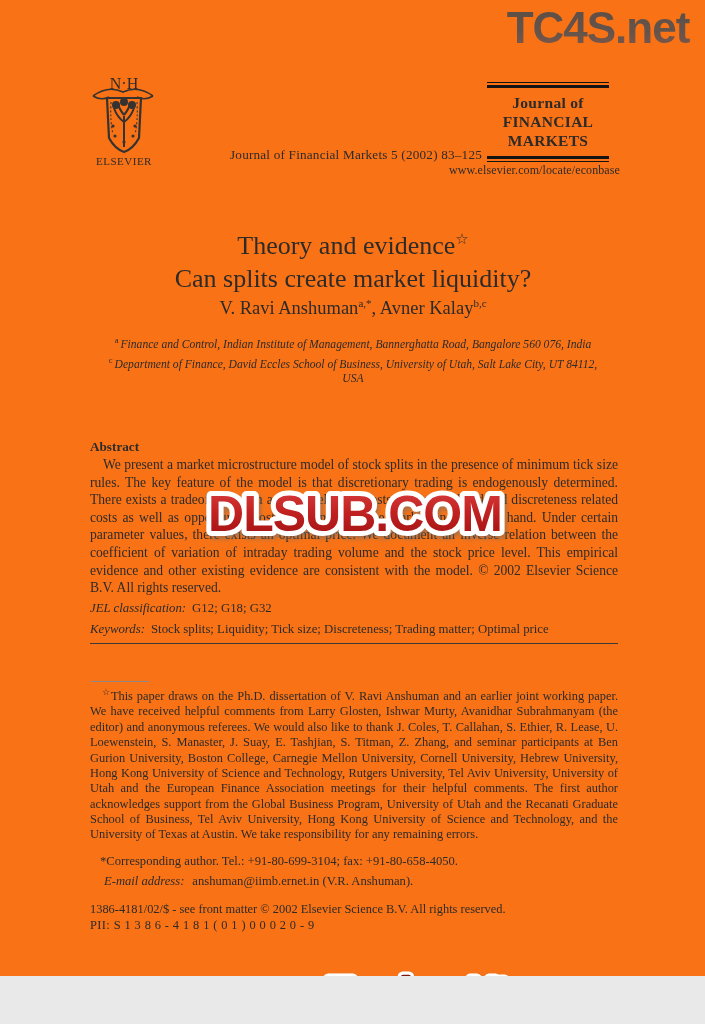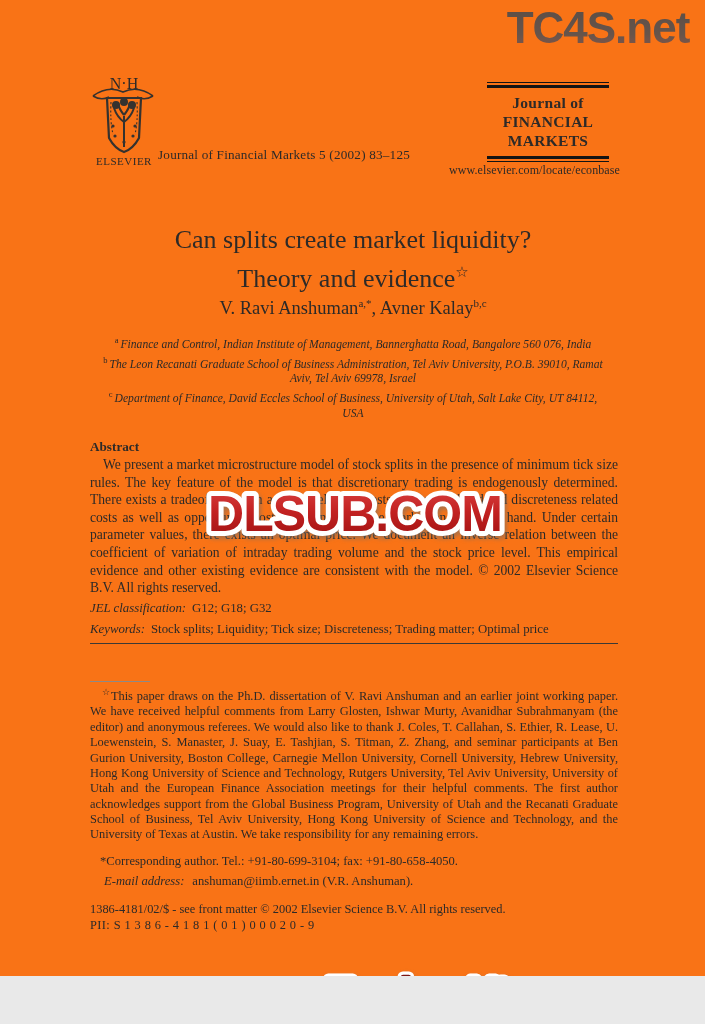--- a/index.html
+++ b/index.html
@@ -12,21 +12,21 @@
 
   
   .wm-tc4s{left:492px; top:0px; width:212px; height:58px; opacity:.93;}
   .wm-dlsub{left:194px; top:480px; width:322px; height:66px;
             filter:drop-shadow(2px 3px 2px rgba(110,110,110,.55));}
   .wm-traders{left:318px; top:962px; width:387px; height:62px;
             filter:drop-shadow(1px 2px 2px rgba(130,130,130,.45));}
 
   
   .elsevier-logo{left:84px; top:74px; width:80px; height:94px;}
-  .journal-citation{left:158px; top:147px; width:324px; text-align:left;
+  .journal-citation{left:158px; top:147px; width:324px; text-align:right;
             font-size:13.2px; letter-spacing:.2px;}
   .masthead{left:487px; top:82px; width:122px; text-align:center;}
   .mast-rule-top{height:2px; border-top:1.2px solid #141414; border-bottom:3px solid #141414;}
   .mast-rule-bottom{height:2px; border-top:3px solid #141414; border-bottom:1.2px solid #141414;}
   .mast-text{padding:5px 0 6px 0; font-size:15.5px; font-weight:600; line-height:19px; letter-spacing:.3px;}
   .website{right:85px; top:163px; font-size:12px; letter-spacing:.1px;}
 
   
   .paper-title{left:88px; top:223px; width:530px; text-align:center;
             font-size:26px; line-height:33px; font-weight:400;}
@@ -111,29 +111,28 @@
       <div>Journal of</div>
       <div>FINANCIAL</div>
       <div>MARKETS</div>
     </div>
     <div class="mast-rule-bottom"></div>
   </div>
 
   <div class="abs website">www.elsevier.com/locate/econbase</div>
 
   <div class="abs paper-title">
+    <div><span>Theory and evidence</span><sup>☆</sup></div>
     <div>Can splits create market liquidity?</div>
-    <div><span>Theory and evidence</span><sup>☆</sup></div>
   </div>
 
   <div class="abs authors-line"><span>V. Ravi Anshuman</span><sup>a,*</sup><span>, </span><span>Avner Kalay</span><sup>b,c</sup></div>
 
   <div class="abs affiliations">
     <div class="affil-line"><sup>a</sup><span>Finance and Control, Indian Institute of Management, Bannerghatta Road, Bangalore 560 076, India</span></div>
-    <div class="affil-line"><sup>b</sup><span>The Leon Recanati Graduate School of Business Administration, Tel Aviv University, P.O.B. 39010, Ramat Aviv, Tel Aviv 69978, Israel</span></div>
     <div class="affil-line"><sup>c</sup><span>Department of Finance, David Eccles School of Business, University of Utah, Salt Lake City, UT 84112, USA</span></div>
   </div>
 
   <div class="abs abstract-heading">Abstract</div>
   <p class="abs abstract-text">We present a market microstructure model of stock splits in the presence of minimum tick size rules. The key feature of the model is that discretionary trading is endogenously determined. There exists a tradeoff between adverse selection costs on the one hand and discreteness related costs as well as opportunity costs of monitoring the market on the other hand. Under certain parameter values, there exists an optimal price. We document an inverse relation between the coefficient of variation of intraday trading volume and the stock price level. This empirical evidence and other existing evidence are consistent with the model. © 2002 Elsevier Science B.V. All rights reserved.</p>
 
   <svg class="abs wm-dlsub" viewBox="0 0 322 66">
     <defs>
       <linearGradient id="gradDL" x1="0" y1="0" x2="0" y2="1">
         <stop offset="0" stop-color="#d94040"></stop>

